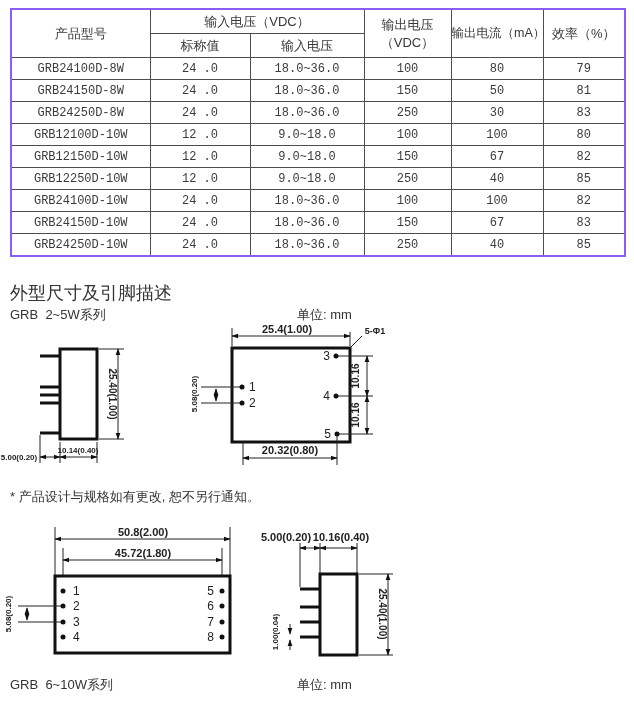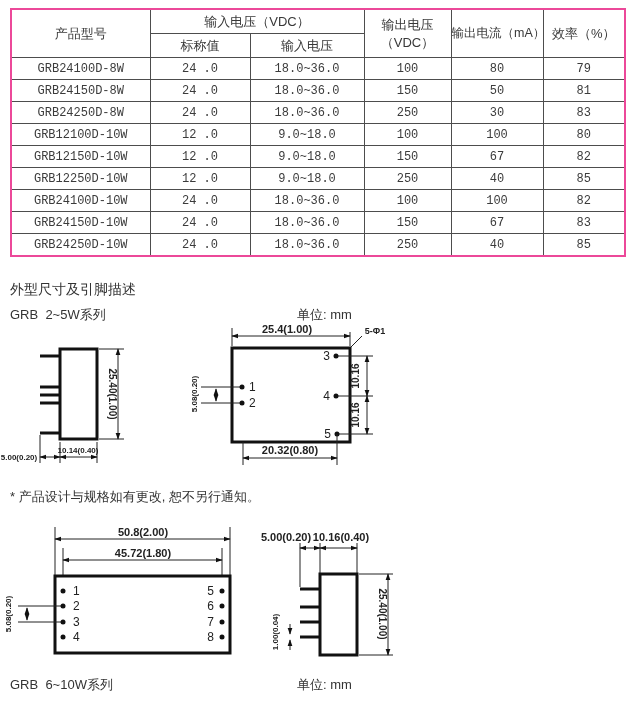--- a/index.html
+++ b/index.html
@@ -1,20 +1,20 @@
 <!DOCTYPE html>
 <html><head>
 <meta charset="utf-8">
 <style>
   html,body{margin:0;padding:0;background:#fff;}
   .page{position:relative;width:634px;height:703px;background:#ffffff;overflow:hidden;
         font-family:"Liberation Sans",sans-serif;color:#333;}
   
   .spec-table{position:absolute;left:10px;top:8px;width:614px;border-collapse:collapse;
-              table-layout:fixed;border:2px solid #ec4899;background:#fff;}
+              table-layout:fixed;border:2px solid #8b5cf6;background:#fff;}
   .spec-table th,.spec-table td{border:1px solid #4d4d4d;text-align:center;vertical-align:middle;
               padding:0;overflow:hidden;white-space:nowrap;}
   .spec-table th{font-size:13px;font-weight:normal;color:#383838;height:23px;}
   .spec-table td{font-family:"Liberation Mono",monospace;font-size:12px;color:#3b3b3b;height:21px;text-align:center;}
   
   .txtline{position:absolute;font-size:13px;color:#333;white-space:pre;}
   
   .drw{position:absolute;left:0;}
   svg text{font-family:"Liberation Sans",sans-serif;fill:#222;}
   .dim{font-weight:bold;font-size:11px;}
@@ -124,21 +124,21 @@
         <td>GRB24250D-10W</td>
         <td>24 .0</td>
         <td>18.0~36.0</td>
         <td>250</td>
         <td>40</td>
         <td>85</td>
       </tr>
     </tbody>
   </table>
 
-  <div class="txtline" style="left:10px;top:281px;font-size:14px;">外型尺寸及引脚描述</div>
+  <div class="txtline" style="left:10px;top:281px;font-size:18px;">外型尺寸及引脚描述</div>
   <div class="txtline" style="left:10px;top:306px;">GRB  2~5W系列</div>
   <div class="txtline" style="left:297px;top:306px;">单位: mm</div>
 
   <svg class="drw" style="top:322px;" width="634" height="168" viewBox="0 0 634 168">
     <defs>
       <marker id="ar" viewBox="0 0 10 10" refX="9" refY="5" markerWidth="7" markerHeight="7" orient="auto-start-reverse">
           <path d="M0,1.5 L10,5 L0,8.5 z" fill="#111"></path>
         </marker>
     </defs>
 

